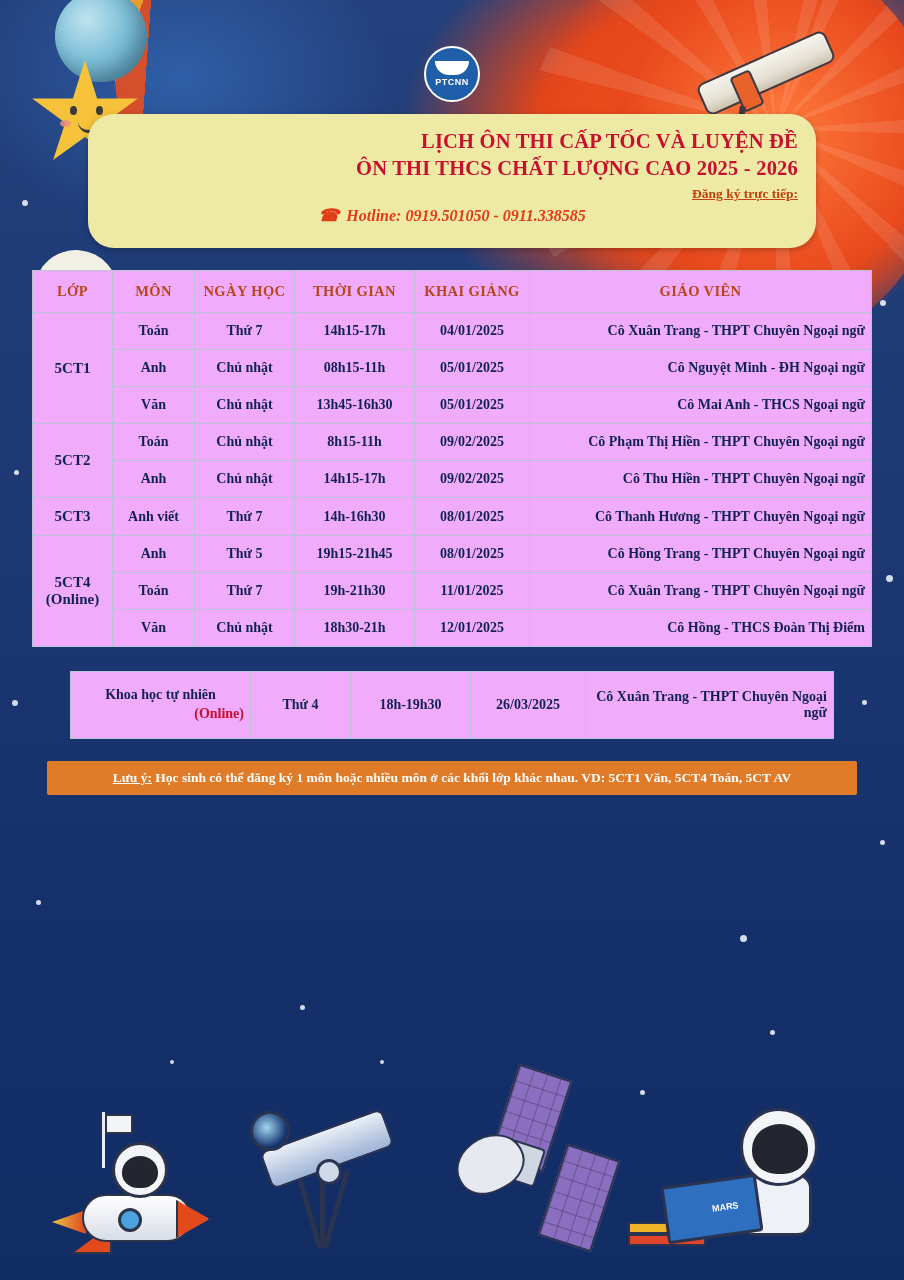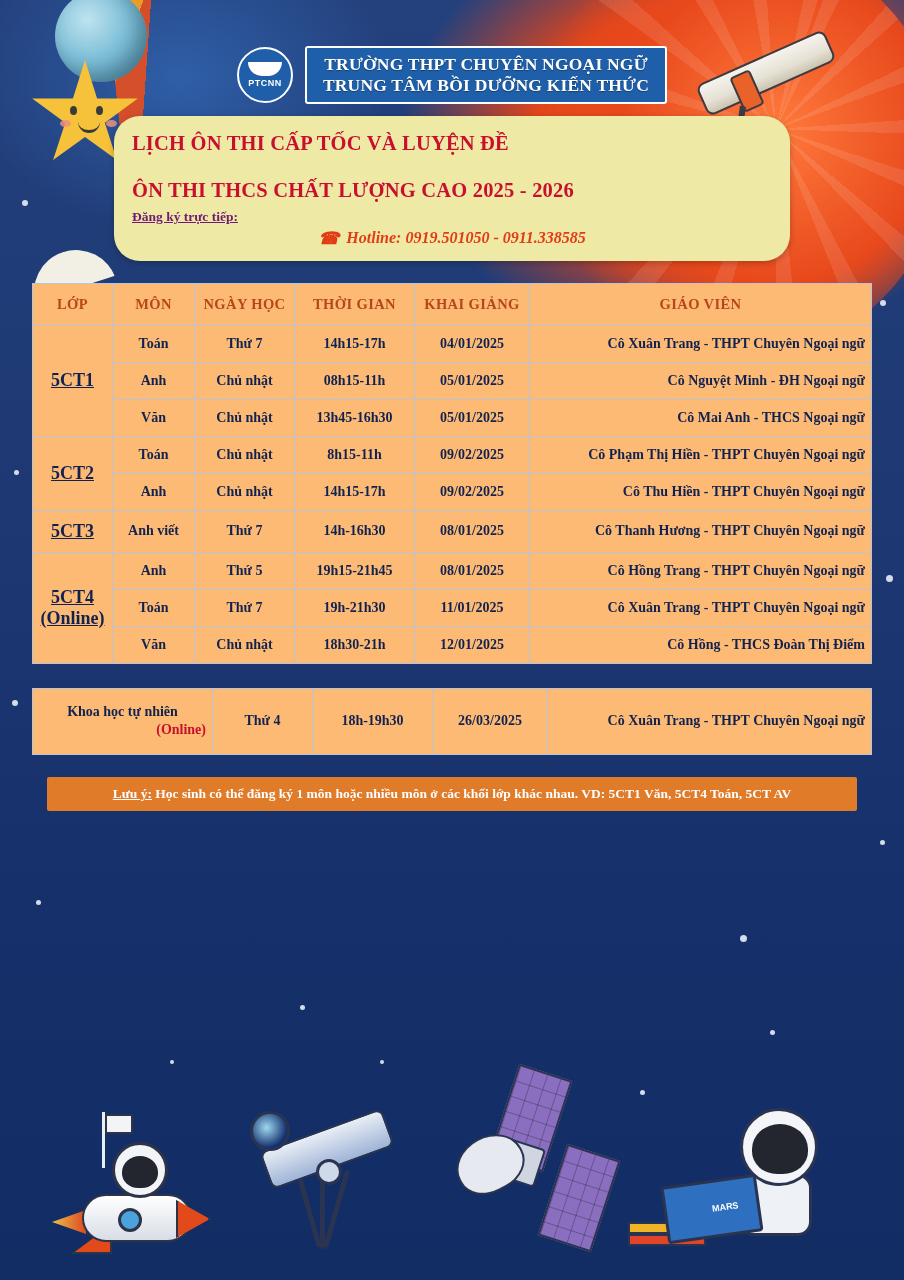--- a/index.html
+++ b/index.html
@@ -104,66 +104,66 @@
   .logo-text { font-size:9px; font-weight:bold; letter-spacing:.5px; font-family:"Liberation Sans",sans-serif; }
   .school-name {
     background:#1f5fa9; border:2px solid #ffffff; border-radius:3px;
     color:#fff; text-align:center; padding:6px 16px 7px;
     font-weight:bold; font-size:17.5px; line-height:1.18; letter-spacing:.2px;
     text-shadow:0 1px 1px rgba(0,0,0,.35);
   }
 
   .banner {
     position:relative; z-index:5;
-    margin:12px auto 0; width:676px;
+    margin:12px auto 0; width:728px;
     background:#efe9a6; border-radius:26px;
-    padding:14px 18px 12px;
-    text-align:left;
+    padding:14px 18px 22px;
+    text-align:right;
     box-shadow:0 2px 6px rgba(0,0,0,.25);
   }
   .banner h1 {
     margin:0; color:#c8102e; font-size:20.5px; font-weight:bold; line-height:1.3;
     letter-spacing:.2px;
   }
-  .banner h1 .l2 { display:block;margin-top:20px; }
+  .banner h1 .l2 { display:block; }
   .banner .sub {
     margin-top:4px; font-style:italic; font-weight:bold; color:#1a3f82; font-size:14px;
   }
   .banner .reg {
-    margin-top:5px; font-size:13.5px; color:#701a75; font-weight:bold;
+    margin-top:5px; font-size:13.5px; color:#c2410c; font-weight:bold;
   }
   .banner .reg u { text-decoration:underline; }
   .banner .addr { font-size:13.5px; color:#14245c; font-weight:bold; }
   .banner .hotline {
     margin-top:3px; color:#e23c17; font-weight:bold; font-style:italic; font-size:16px;
     display:flex; align-items:center; justify-content:center; gap:7px;
   }
   .phone-icon { font-size:17px; color:#e23c17; }
 
   
   .table-wrap { position:relative; z-index:5; margin:22px auto 0; width:840px; }
-  table { border-collapse:collapse; width:100%; background:#fdba74; }
+  table { border-collapse:collapse; width:100%; background:#f0abfc; }
   th, td {
     border:1px solid #b9c4d6;
     text-align:center; vertical-align:middle;
     font-weight:bold; font-size:14px; color:#12224f;
     padding:10px 6px;
   }
   thead th {
     color:#b8461b; font-size:14.5px; letter-spacing:.4px; padding:12px 4px;
   }
   td.teacher { text-align:right; padding-left:14px; }
-  td.class-cell { font-size:18px;text-decoration:underline; }
+  td.class-cell { font-size:15px; }
   .col-lop { width:80px; }
   .col-mon { width:82px; }
   .col-ngay { width:100px; }
   .col-tg { width:120px; }
   .col-kg { width:115px; }
 
-  .table2-wrap { position:relative; z-index:5; margin:24px auto 0; width:840px; }
+  .table2-wrap { position:relative; z-index:5; margin:24px auto 0; width:764px; }
   table.t2 td { padding:14px 6px; }
   .subj-cell { width:180px; line-height:1.35; }
   .subj-cell .online { color:#c8102e;text-align:right; }
 
   .note {
     position:relative; z-index:5; margin:22px auto 0; width:810px;
     background:#e07b2a; color:#fff; text-align:center;
     font-size:13.5px; font-weight:bold; padding:9px 10px; border-radius:2px;
   }
   .note u { text-decoration:underline; }
@@ -305,24 +305,20 @@
   <span style="left:640px; top:1090px; width:5px; height:5px;"></span>
   <span style="left:170px; top:1060px; width:4px; height:4px;"></span>
 </div>
 
 <div class="header">
   <div class="title-row">
     <div class="logo-badge">
       <div class="logo-swoosh"></div>
       <div class="logo-text">PTCNN</div>
     </div>
-    <div class="school-name">
-      <div>TRƯỜNG THPT CHUYÊN NGOẠI NGỮ</div>
-      <div>TRUNG TÂM BỒI DƯỠNG KIẾN THỨC</div>
-    </div>
   </div>
 </div>
 
 <div class="banner">
   <h1>
     <span>LỊCH ÔN THI CẤP TỐC VÀ LUYỆN ĐỀ</span>
     <span class="l2">ÔN THI THCS CHẤT LƯỢNG CAO 2025 - 2026</span>
   </h1>
   <div class="reg"><u>Đăng ký trực tiếp:</u></div>
   <div class="hotline">

